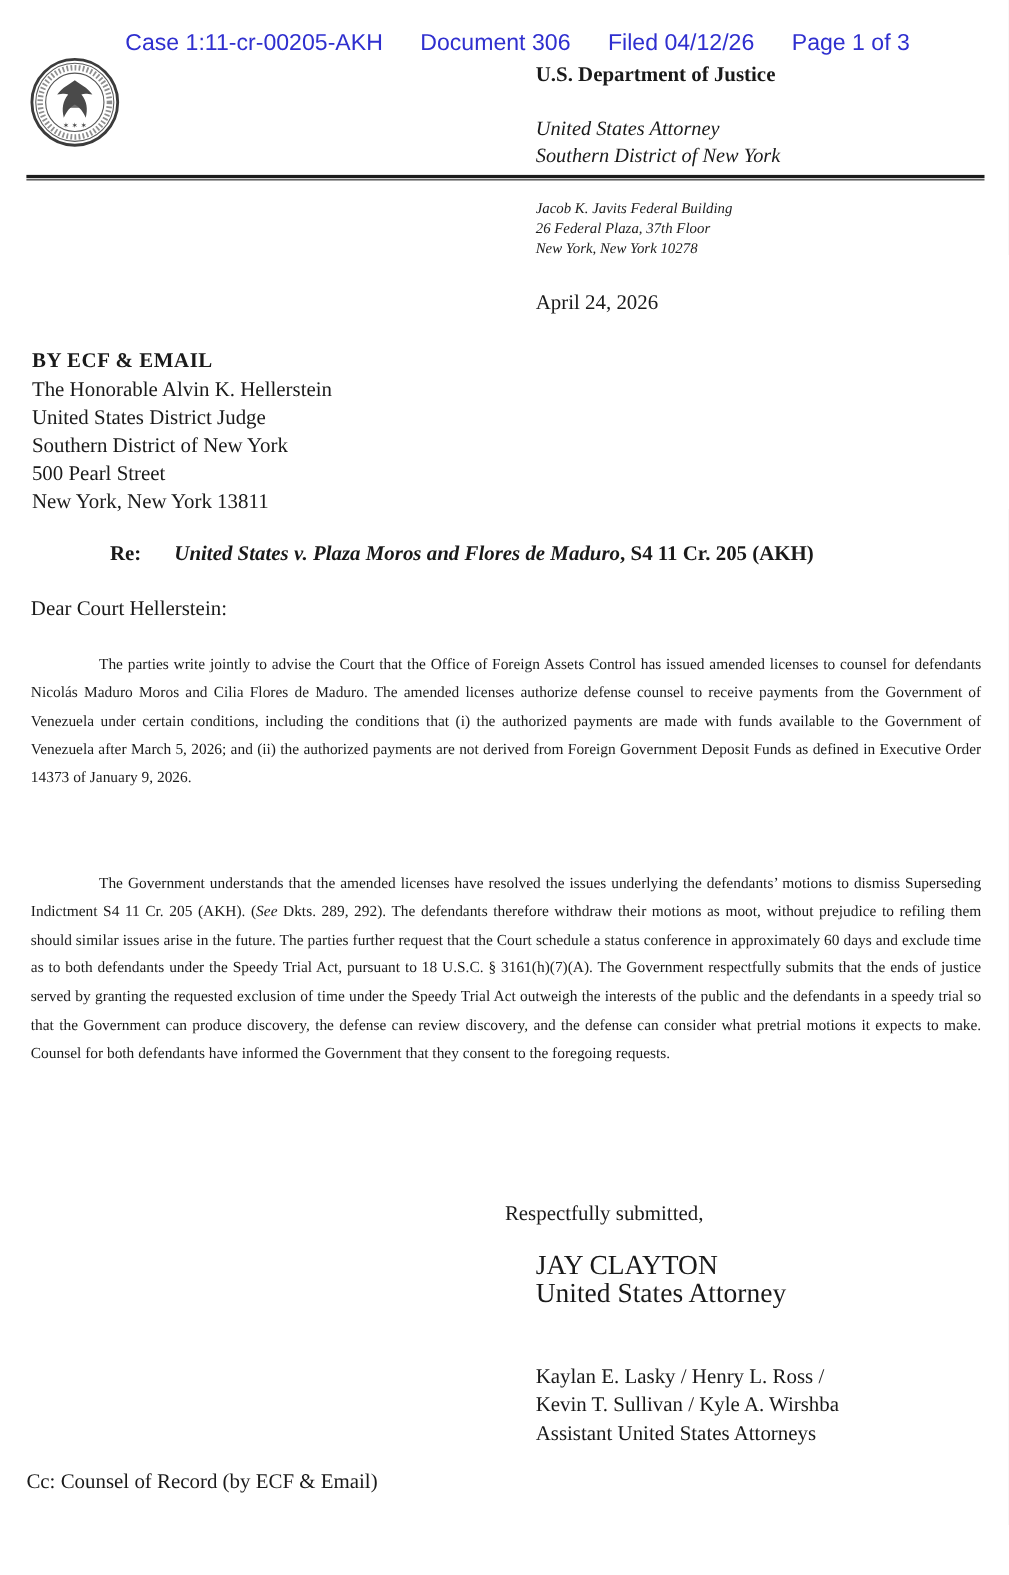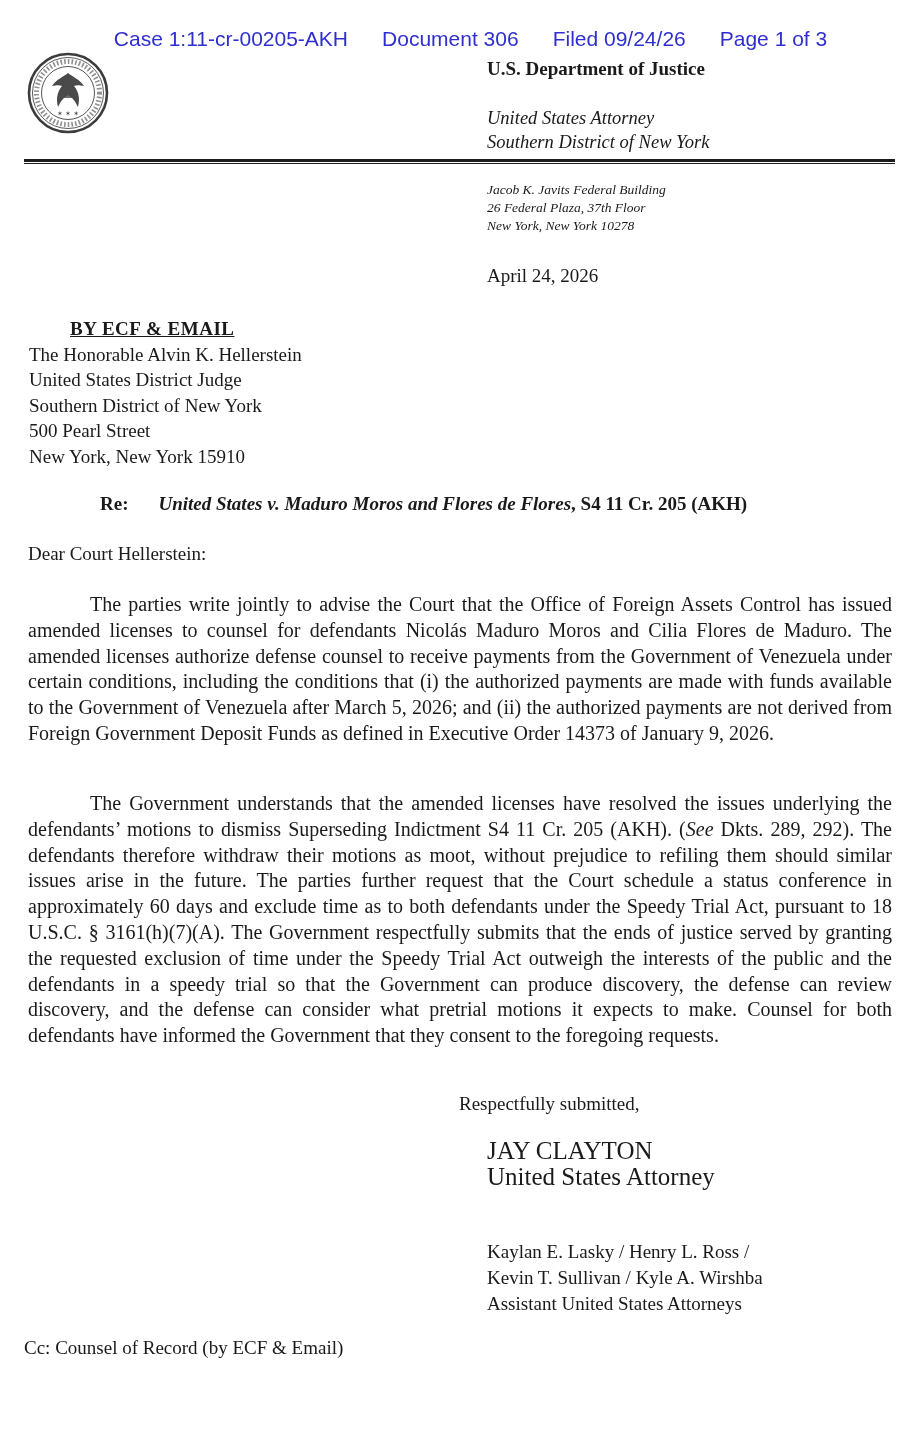--- a/index.html
+++ b/index.html
@@ -23,30 +23,30 @@
   
   .seal{position:absolute;left:27px;top:52px;width:82px;height:82px;}
   
   .agency{position:absolute;left:487px;top:58px;font-size:19px;font-weight:bold;}
   .office{position:absolute;left:487px;top:106px;font-size:18.5px;font-style:italic;line-height:24px;}
   .rule{position:absolute;left:24px;width:871px;top:159px;border-top:3px solid #1c1c1c;border-bottom:1px solid #1c1c1c;height:1px;}
   .addr-small{position:absolute;left:487px;top:181px;font-size:13.5px;font-style:italic;line-height:18px;}
   .date{position:absolute;left:487px;top:265px;font-size:19px;}
   
   .recipient{position:absolute;left:29px;top:316px;font-size:19px;line-height:25.5px;}
-  .delivery{font-weight:bold;text-decoration:underline;letter-spacing:0.5px;margin-left:41px;}
+  .delivery{font-weight:bold;letter-spacing:0.5px;}
   
   .re-line{position:absolute;left:100px;top:493px;font-size:19px;font-weight:bold;white-space:nowrap;}
   .re-label{display:inline-block;margin-right:30px;}
   .re-case{font-style:italic;}
   .salutation{position:absolute;left:28px;top:543px;font-size:19px;}
   
   .para{
     position:absolute;left:28px;width:864px;
-    font-size:20px;line-height:25.8px;
+    font-size:14px;line-height:25.8px;
     text-align:justify;text-indent:62px;
   }
   .para1{top:592px;}
   .para2{top:791px;}
   .see{font-style:italic;}
   
   .respectfully{position:absolute;left:459px;top:1093px;font-size:19px;}
   .signer{position:absolute;left:487px;top:1138px;font-size:25px;line-height:26px;}
   .by-line{position:absolute;left:454px;top:1211px;font-size:19px;white-space:nowrap;}
   .sig-underline{
@@ -59,21 +59,21 @@
   .cc{position:absolute;left:24px;top:1337px;font-size:19px;}
 </style>
 </head>
 <body>
 
 <div class="page">
 
   <div class="stamp">
     <span>Case 1:11-cr-00205-AKH</span>
     <span>Document 306</span>
-    <span>Filed 09/24/26</span>
+    <span>Filed 04/12/26</span>
     <span>Page 1 of 3</span>
   </div>
 
   <div class="seal">
     <svg viewBox="0 0 82 82" width="82" height="82">
       <circle cx="41" cy="41" r="39" fill="none" stroke="#3c3c3c" stroke-width="2.6"></circle>
       <circle cx="41" cy="41" r="35.5" fill="none" stroke="#5a5a5a" stroke-width="1"></circle>
       <circle cx="41" cy="41" r="31.5" fill="none" stroke="#6a6a6a" stroke-width="5" stroke-dasharray="1.6 2.1" opacity="0.75"></circle>
       <circle cx="41" cy="41" r="26.5" fill="none" stroke="#555555" stroke-width="1"></circle>
       <path d="M41 21 C36 25 30 27 25 34 C30 33 33 33 35 34 C30 40 29 47 31 55 C34 49 36 46 41 43 C46 46 48 49 51 55 C53 47 52 40 47 34 C49 33 52 33 57 34 C52 27 46 25 41 21 Z" fill="#4a4a4a"></path>
@@ -95,25 +95,25 @@
   </div>
 
   <div class="date">April 24, 2026</div>
 
   <div class="recipient">
     <div class="delivery">BY ECF &amp; EMAIL</div>
     <div>The Honorable Alvin K. Hellerstein</div>
     <div>United States District Judge</div>
     <div>Southern District of New York</div>
     <div>500 Pearl Street</div>
-    <div>New York, New York 15910</div>
+    <div>New York, New York 13811</div>
   </div>
 
   <div class="re-line">
-    <span class="re-label">Re:</span><span class="re-case">United States v. Maduro Moros and Flores de Flores</span><span>, S4 11 Cr. 205 (AKH)</span>
+    <span class="re-label">Re:</span><span class="re-case">United States v. Plaza Moros and Flores de Maduro</span><span>, S4 11 Cr. 205 (AKH)</span>
   </div>
 
   <div class="salutation">Dear Court Hellerstein:</div>
 
   <div class="para para1">The parties write jointly to advise the Court that the Office of Foreign Assets Control has issued amended licenses to counsel for defendants Nicolás Maduro Moros and Cilia Flores de Maduro.  The amended licenses authorize defense counsel to receive payments from the Government of Venezuela under certain conditions, including the conditions that (i) the authorized payments are made with funds available to the Government of Venezuela after March 5, 2026; and (ii) the authorized payments are not derived from Foreign Government Deposit Funds as defined in Executive Order 14373 of January 9, 2026.</div>
   <div class="para para2">
     <span>The Government understands that the amended licenses have resolved the issues underlying the defendants’ motions to dismiss Superseding Indictment S4 11 Cr. 205 (AKH).  (</span><span class="see">See</span><span> Dkts. 289, 292).  The defendants therefore withdraw their motions as moot, without prejudice to refiling them should similar issues arise in the future.  The parties further request that the Court schedule a status conference in approximately 60 days and exclude time as to both defendants under the Speedy Trial Act, pursuant to 18 U.S.C. § 3161(h)(7)(A).  The Government respectfully submits that the ends of justice served by granting the requested exclusion of time under the Speedy Trial Act outweigh the interests of the public and the defendants in a speedy trial so that the Government can produce discovery, the defense can review discovery, and the defense can consider what pretrial motions it expects to make.  Counsel for both defendants have informed the Government that they consent to the foregoing requests.</span>
   </div>
 
   <div class="respectfully">Respectfully submitted,</div>

